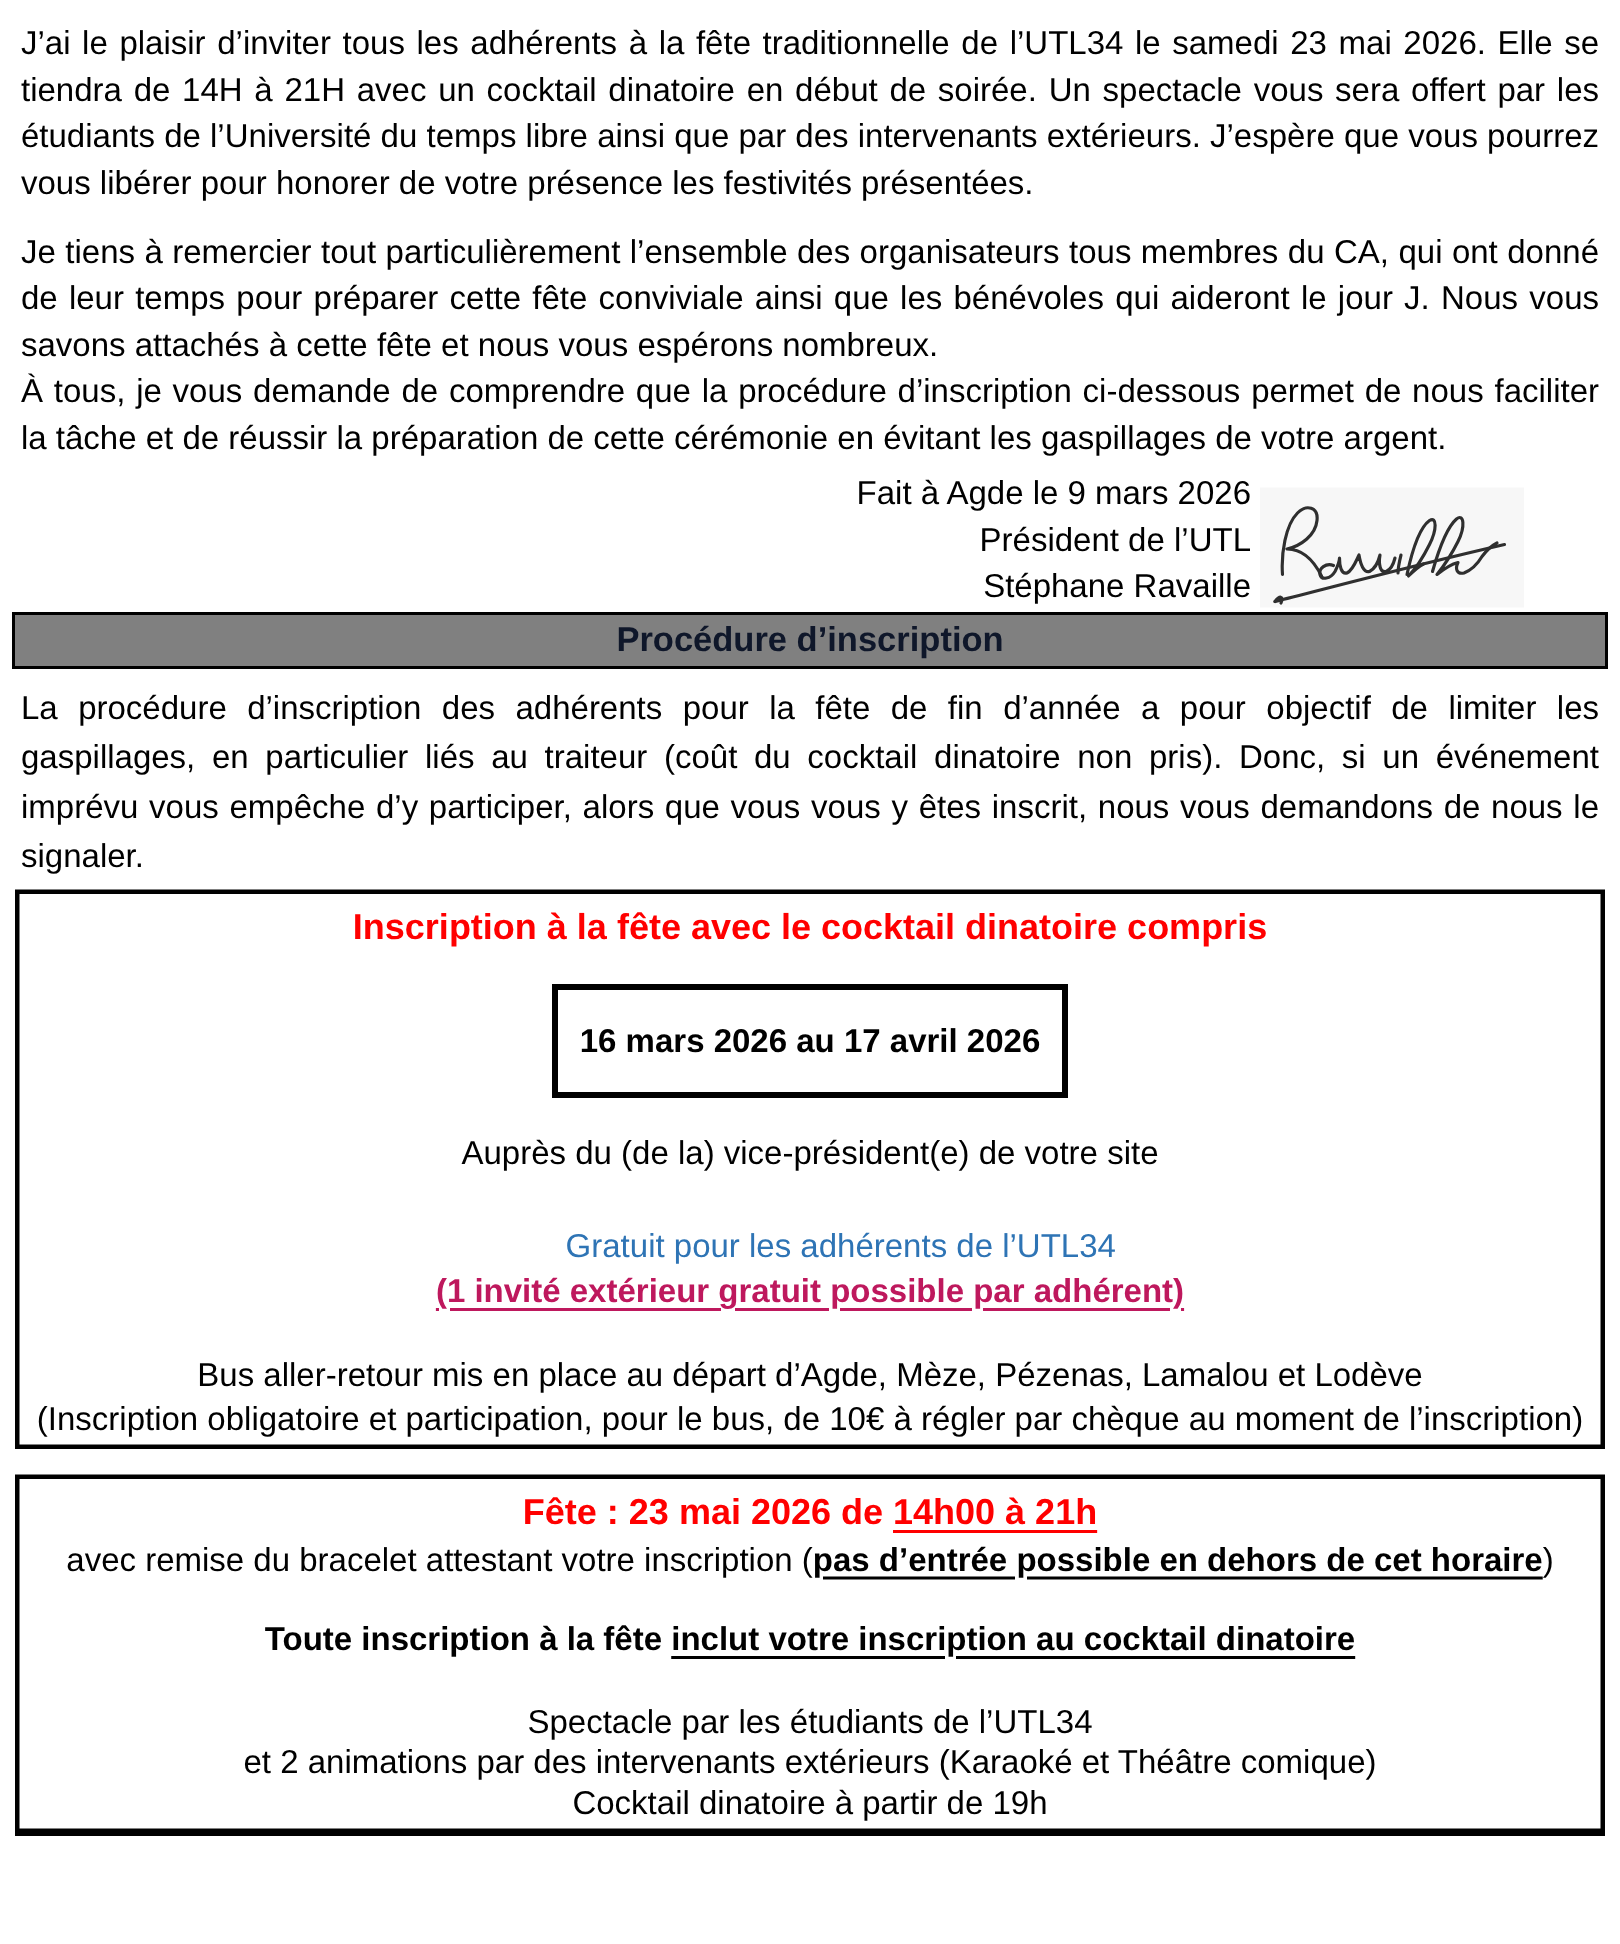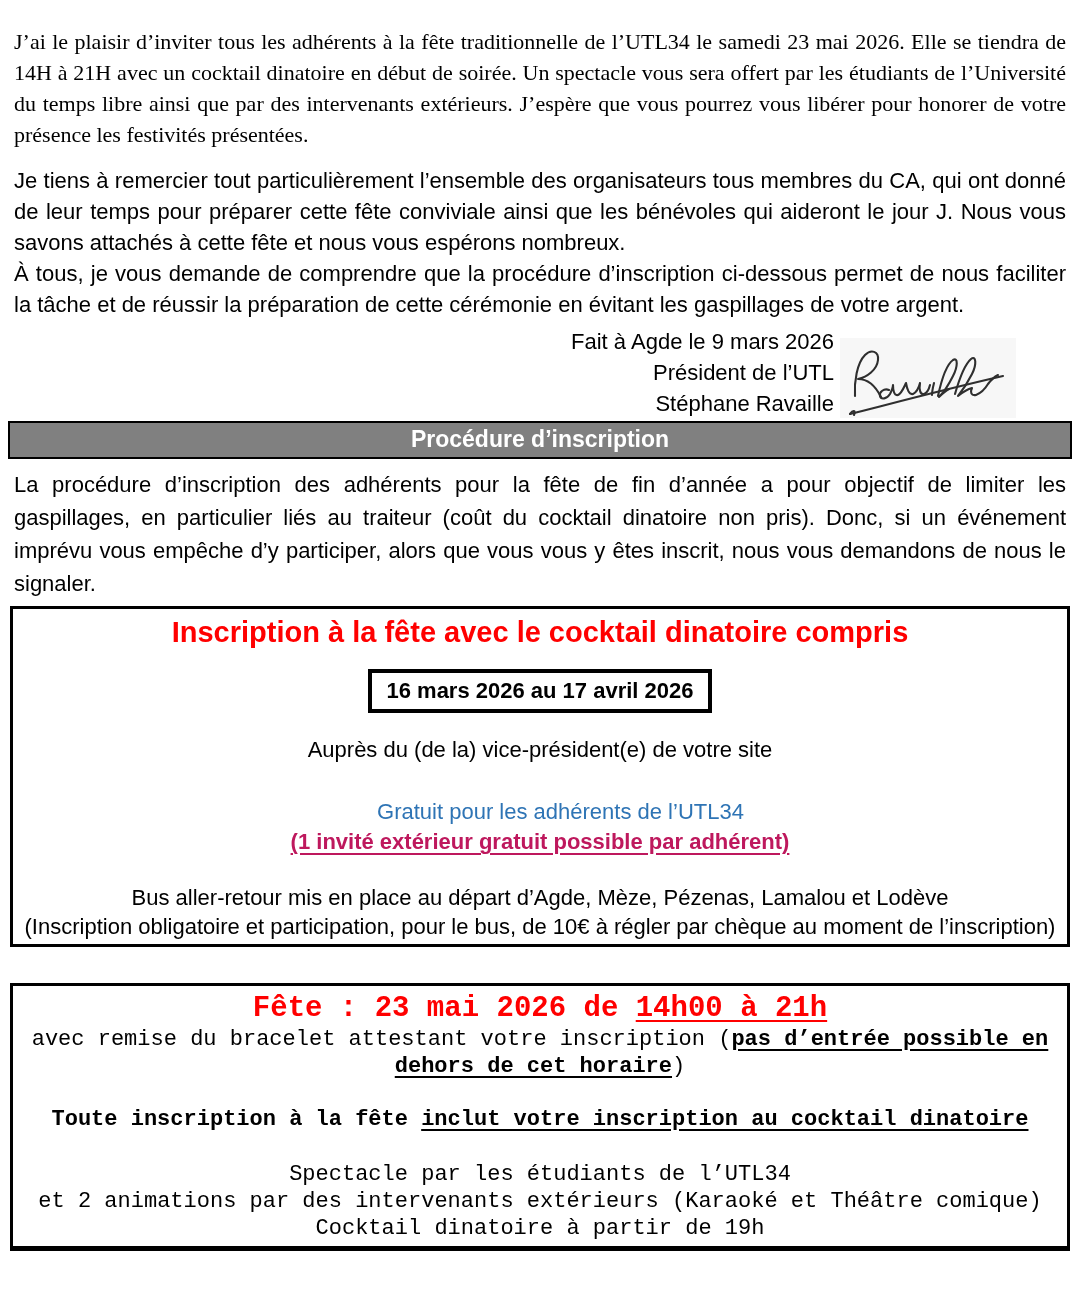--- a/index.html
+++ b/index.html
@@ -12,21 +12,21 @@
     font-family: "Liberation Sans", sans-serif;
     font-size: 22px;
     overflow: hidden;
   }
 
   .para {
     margin: 0 14px;
     text-align: justify;
     line-height: 31px;
   }
-  .p1 { padding-top: 26px; font-family: Liberation Serif, serif; }
+  .p1 { padding-top: 13px; }
   .pgroup { margin-top: 15px; }
 
   .sign-row {
     display: flex;
     justify-content: flex-end;
     align-items: flex-start;
     padding-right: 64px;
     margin-top: 6px;
     text-align: right;
   }
@@ -37,57 +37,57 @@
     margin-left: 6px;
     margin-top: 12px;
     background: #f7f7f7;
   }
   .signature-wrap svg { width: 100%; height: 100%; display: block; }
 
   .gray-bar {
     margin: 2px 8px 0 8px;
     background: #808080;
     border: 2px solid #000000;
-    color: #ffffff;
+    color: #0f172a;
     font-weight: bold;
     font-size: 23px;
     text-align: center;
     padding: 3px 0 4px 0;
   }
 
   .intro {
     margin-top: 9px;
     line-height: 33px;
   }
 
   .outer-box {
     margin: 0 10px;
     border: 3px solid #000000;
     text-align: center;
   }
   .box1 { margin-top: 6px; }
-  .box2 { margin-top: 36px; border-bottom-width: 5px; font-family: Liberation Mono, monospace; }
+  .box2 { margin-top: 17px; border-bottom-width: 5px; }
 
   .red-title {
     color: #FF0000;
     font-weight: bold;
-    font-size: 29px;
+    font-size: 24px;
     line-height: 30px;
     margin-top: 8px;
   }
   .red-title .u { text-decoration: underline; text-underline-offset: 4px; }
 
   .framed-wrap { margin-top: 22px; }
   .framed {
     display: inline-block;
     border: 4px solid #000000;
     font-weight: bold;
     font-size: 22px;
     line-height: 28px;
-    padding: 4px 14px;
+    padding: 20px 14px;
   }
 
   .where   { margin-top: 24px; line-height: 26px; }
   .blue1   { margin-top: 36px; line-height: 26px; color: #2E74B5; padding-left: 41px; }
   .blue2   { margin-top: 3px;  line-height: 27px; color: #be185d; font-weight: bold;
              text-decoration: underline; text-underline-offset: 4px; }
   .bus1    { margin-top: 30px; line-height: 26px; }
   .bus2    { margin-top: 3px;  line-height: 26px; margin-bottom: 4px; }
 
   .bracelet { margin-top: 2px; line-height: 27px; }

